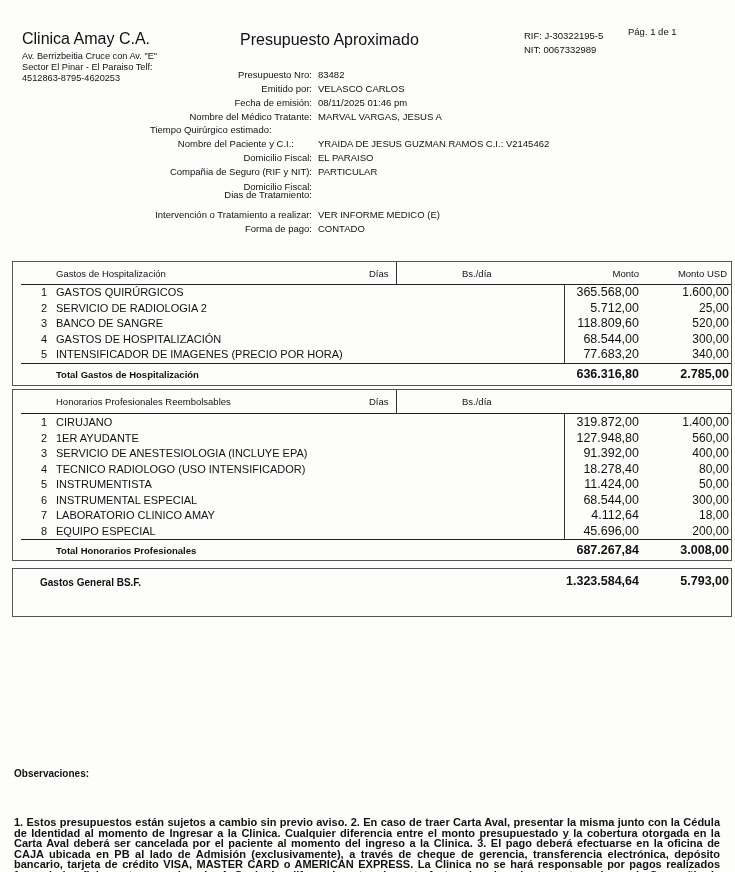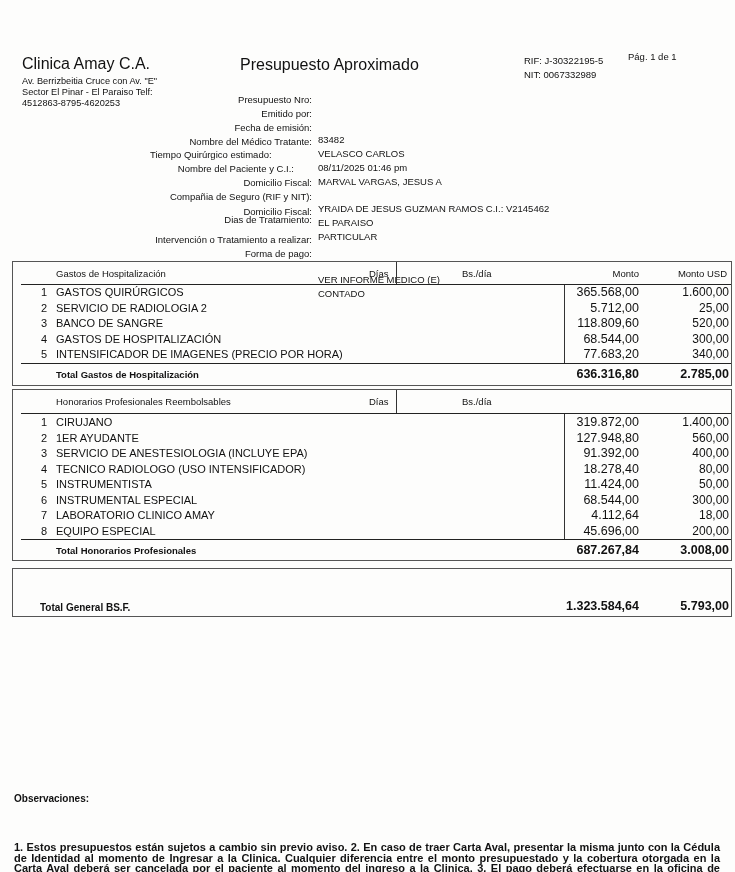--- a/index.html
+++ b/index.html
@@ -1,30 +1,30 @@
 <!DOCTYPE html>
 <html><head>
 <meta charset="utf-8">
 <style>
   html, body { margin: 0; padding: 0; }
   body {
     width: 735px; height: 872px; background: #fdfdfc; position: relative;
     font-family: "Liberation Sans", sans-serif; color: #111; overflow: hidden;
   }
-  .abs { position: absolute; margin-top: 25px; }
+  .abs { position: absolute; }
   .clinic-name { left: 22px; top: 30px; font-size: 16px; }
   .clinic-addr { left: 22px; top: 51px; font-size: 9.2px; line-height: 11px; width: 150px; }
   .doc-title { left: 240px; top: 31px; font-size: 16px; }
   .rif { left: 524px; top: 29px; font-size: 9.5px; line-height: 14px; }
   .page-num { left: 628px; top: 26px; font-size: 9.5px; }
 
   .meta { left: 0; top: 69px; width: 735px; }
   .meta-row { position: absolute; font-size: 9.5px; height: 13px; white-space: nowrap; }
   .meta-row .lbl { position: absolute; right: 0; text-align: right; white-space: nowrap; }
-  .meta-row .val { position: absolute; left: 0; white-space: nowrap; margin-top: 40px; }
+  .meta-row .val { position: absolute; left: 0; white-space: nowrap; }
   .lbl-col { position: absolute; width: 312px; left: 0; }
   .val-col { position: absolute; left: 318px; }
 
   .tbl { position: absolute; left: 12px; width: 710px; border: 1px solid #555; padding-left: 8px; }
   .hdr { position: relative; height: 22px; border-bottom: 1.5px solid #222; font-size: 9.5px; }
   .hdr span { position: absolute; top: 6px; }
   .vline { position: absolute; width: 1px; background: #333; }
   .row { position: relative; height: 15.5px; font-size: 11px; }
   .row .n { position: absolute; left: 18px; width: 8px; text-align: right; top: 1px; }
   .row .d { position: absolute; left: 35px; top: 1px; white-space: nowrap; }
@@ -257,19 +257,19 @@
       </div>
   </div>
   <div class="total" style="height:20px">
     <span class="tl">Total Honorarios Profesionales</span>
     <span class="tm">687.267,84</span>
     <span class="tu">3.008,00</span>
   </div>
 </div>
 
 <div class="tbl" style="top:568px;height:47px;">
-  <span class="abs" style="left:27px;top:8px;font-size:10px;font-weight:bold">Total General BS.F.</span>
+  <span class="abs" style="left:27px;top:8px;font-size:10px;font-weight:bold">Gastos General BS.F.</span>
   <span class="abs" style="right:92px;top:5px;font-size:12.5px;font-weight:bold">1.323.584,64</span>
   <span class="abs" style="right:2px;top:5px;font-size:12.5px;font-weight:bold">5.793,00</span>
 </div>
 
 <div class="abs obs-title">Observaciones:</div>
 <div class="abs obs-text">1. Estos presupuestos están sujetos a cambio sin previo aviso. 2. En caso de traer Carta Aval, presentar la misma junto con la Cédula de Identidad al momento de Ingresar a la Clinica. Cualquier diferencia entre el monto presupuestado y la cobertura otorgada en la Carta Aval deberá ser cancelada por el paciente al momento del ingreso a la Clinica. 3. El pago deberá efectuarse en la oficina de CAJA ubicada en PB al lado de Admisión (exclusivamente), a través de cheque de gerencia, transferencia electrónica, depósito bancario, tarjeta de crédito VISA, MASTER CARD o AMERICAN EXPRESS. La Clinica no se hará responsable por pagos realizados fuera de la oficina antes mencionada. 4. Cualquier diferencia entre el monto facturado y la cobertura otorgada por la Compañia de Seguros deberá ser asumida por el paciente al momento del egreso. 5. Los estudios complementarios no están incluidos dentro de este presupuesto y se agregarán a solicitud del médico tratante. 6. La recepción de este Presupuesto implica aceptación de sus términos y condiciones.</div>
 
 </body></html>

